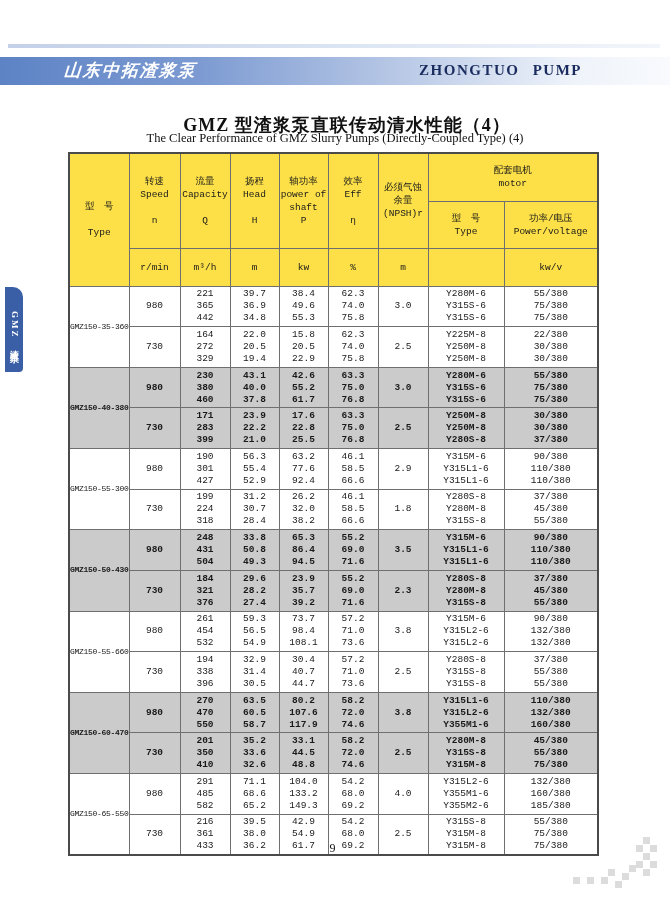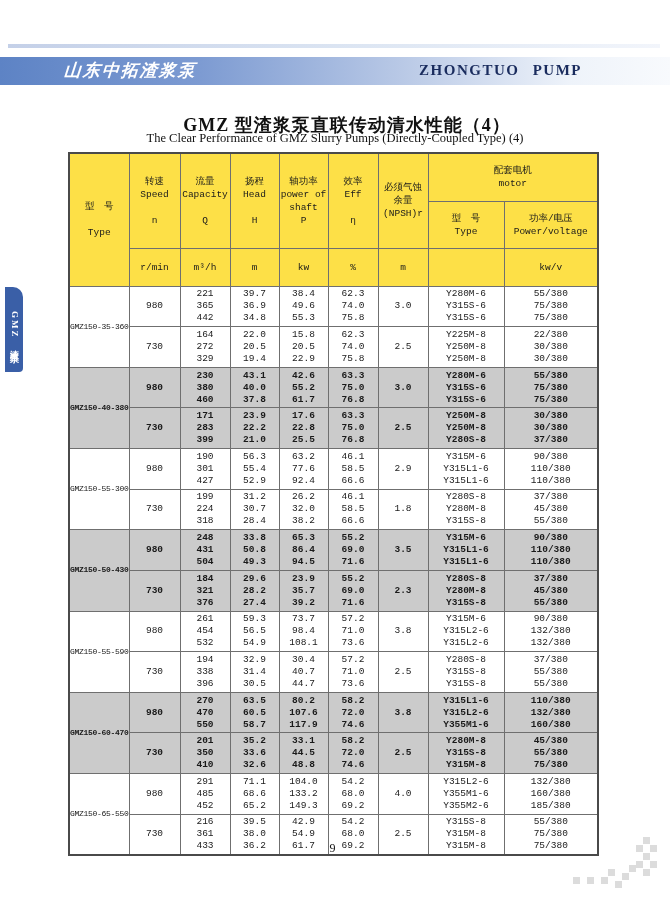--- a/index.html
+++ b/index.html
@@ -410,21 +410,21 @@
               <div>Y280M-8</div>
               <div>Y315S-8</div>
             </td>
             <td>
               <div>37/380</div>
               <div>45/380</div>
               <div>55/380</div>
             </td>
           </tr>
           <tr>
-            <td class="model" rowspan="2">GMZ150-55-590</td>
+            <td class="model" rowspan="2">GMZ150-55-660</td>
             <td>980</td>
             <td>
               <div>261</div>
               <div>454</div>
               <div>532</div>
             </td>
             <td>
               <div>59.3</div>
               <div>56.5</div>
               <div>54.9</div>
@@ -553,21 +553,21 @@
               <div>55/380</div>
               <div>75/380</div>
             </td>
           </tr>
           <tr>
             <td class="model" rowspan="2">GMZ150-65-550</td>
             <td>980</td>
             <td>
               <div>291</div>
               <div>485</div>
-              <div>452</div>
+              <div>582</div>
             </td>
             <td>
               <div>71.1</div>
               <div>68.6</div>
               <div>65.2</div>
             </td>
             <td>
               <div>104.0</div>
               <div>133.2</div>
               <div>149.3</div>

